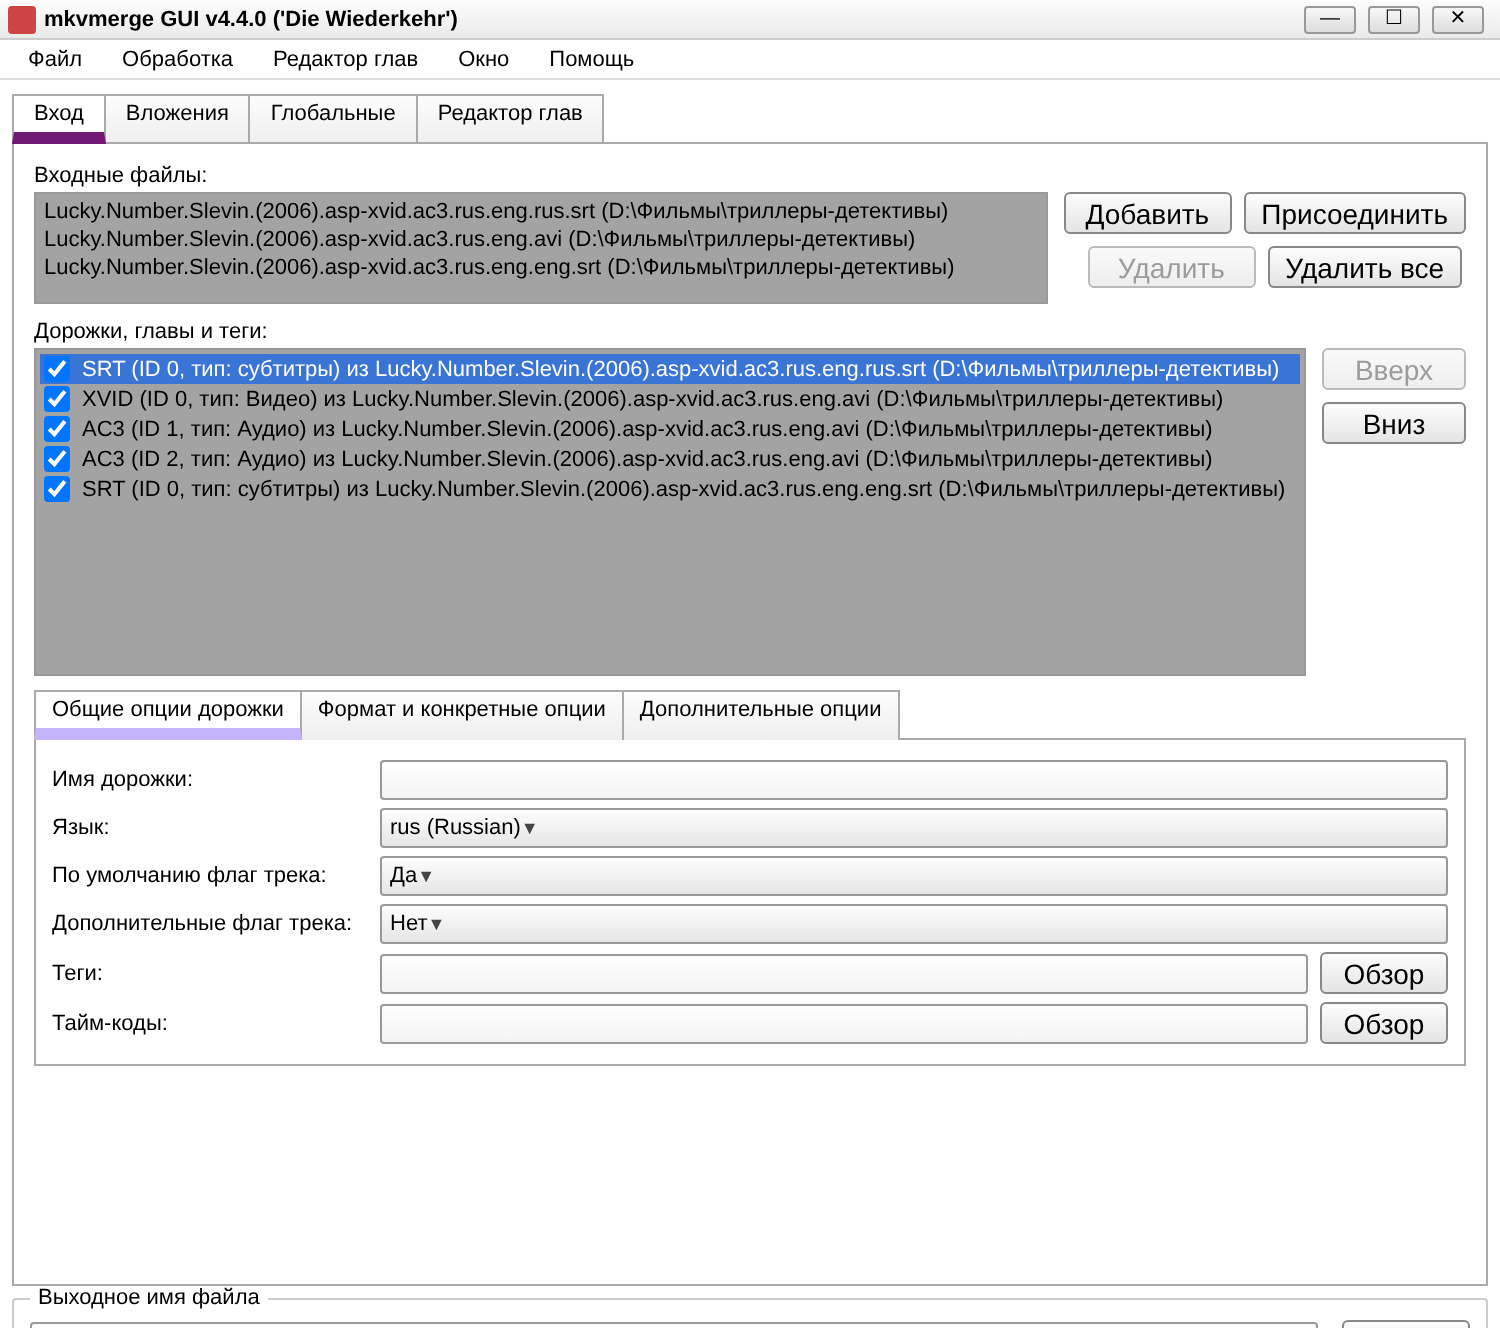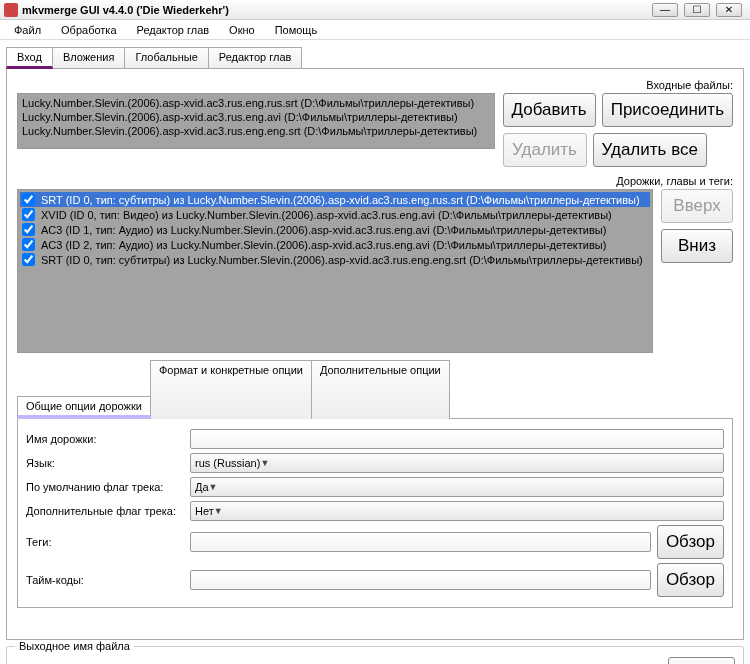--- a/index.html
+++ b/index.html
@@ -47,75 +47,74 @@
     border-bottom:none;
     background:linear-gradient(#fdfdfd,#eee);
     margin-right:-1px;
     position:relative;
     top:1px;
     cursor:default;
   }
   .tab.active {
     background:#fff;
     z-index:2;
-    border-bottom:3px solid #701a75;
+    border-bottom:6px solid #701a75;
   }
   .tab-page {
     border:1px solid #aaa;
     margin:0 6px 6px 6px;
     padding:6px 10px 10px 10px;
     background:#fff;
     position:relative;
     height:572px;
   }
-  .section-label { margin:4px 0 2px 0;text-align:right; }
+  .section-label { margin:4px 0 2px 0; }
   .listbox {
     border:1px solid #999;
     background:#a3a3a3;
     padding:2px;
     overflow:hidden;
   }
   .listbox.files { height:56px; }
   .listbox.tracks { height:164px; }
   .file-row { white-space:nowrap; padding:1px 2px; }
   .track-row {
     white-space:nowrap; padding:1px 2px;
     display:flex; align-items:center; gap:4px;
   }
   .track-row.selected {
     background:#3a75d6; color:#fff;
   }
   .track-row input[type="checkbox"] { margin:0 2px 0 0; width:13px; height:13px; }
   .btn {
-    min-width:84px; height:34px;
+    min-width:84px; height:21px;
     background:linear-gradient(#fdfdfd,#e4e4e4);
     border:1px solid #888; border-radius:3px;
-    font-size:17px;
+    font-size:14px;
     padding:0 8px;
     cursor:default;
   }
   .btn:disabled { color:#9c9c9c; border-color:#bbb; background:linear-gradient(#fafafa,#eee); }
   .right-col { display:flex; flex-direction:column; gap:6px; width:86px; }
   .row-flex { display:flex; gap:8px; align-items:flex-start; }
   .inner-tabs { display:flex; margin-top:6px; }
   .inner-tab {
     padding:3px 8px;
     border:1px solid #aaa;
     border-bottom:none;
     background:linear-gradient(#fdfdfd,#eee);
     margin-right:-1px;
     position:relative;
     top:1px;
     cursor:default;
   }
   .inner-tab.active {
     background:#fff;
-    border-bottom:4px solid #c4b5fd;
+    border-bottom:6px solid #c4b5fd;
     z-index:2;
-    margin-top:36px;
   }
   .options-panel {
     border:1px solid #aaa;
     padding:6px 8px;
   }
   .form-row {
     display:flex; align-items:center;
     margin:4px 0; gap:6px;
   }
   .form-row label { width:158px; flex-shrink:0; }
@@ -182,21 +181,21 @@
           <div class="file-row">Lucky.Number.Slevin.(2006).asp-xvid.ac3.rus.eng.rus.srt (D:\Фильмы\триллеры-детективы)</div>
           <div class="file-row">Lucky.Number.Slevin.(2006).asp-xvid.ac3.rus.eng.avi (D:\Фильмы\триллеры-детективы)</div>
           <div class="file-row">Lucky.Number.Slevin.(2006).asp-xvid.ac3.rus.eng.eng.srt (D:\Фильмы\триллеры-детективы)</div>
         </div>
     </div>
     <div style="display:flex; flex-direction:column; gap:6px;">
       <div style="display:flex; gap:6px;">
         <button class="btn">Добавить</button>
         <button class="btn">Присоединить</button>
       </div>
-      <div style="display:flex; gap:6px;">
+      <div style="display:flex; gap:6px;margin-left:12px;">
         <button class="btn" disabled="">Удалить</button>
         <button class="btn">Удалить все</button>
       </div>
     </div>
   </div>
 
   <div class="section-label" style="margin-top:8px;">Дорожки, главы и теги:</div>
   <div class="row-flex">
     <div style="flex:1;">
       <div class="listbox tracks" id="tracks-list">

